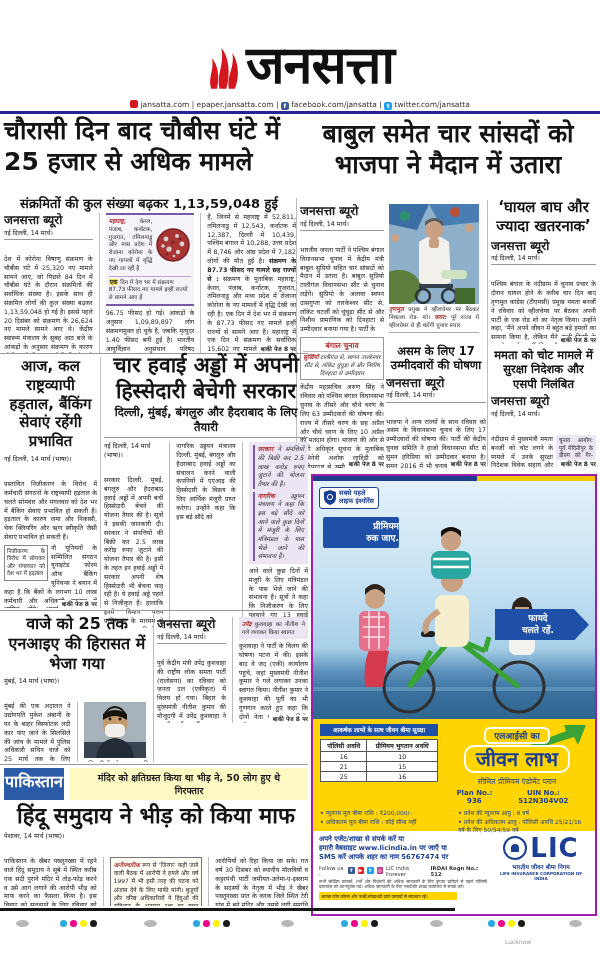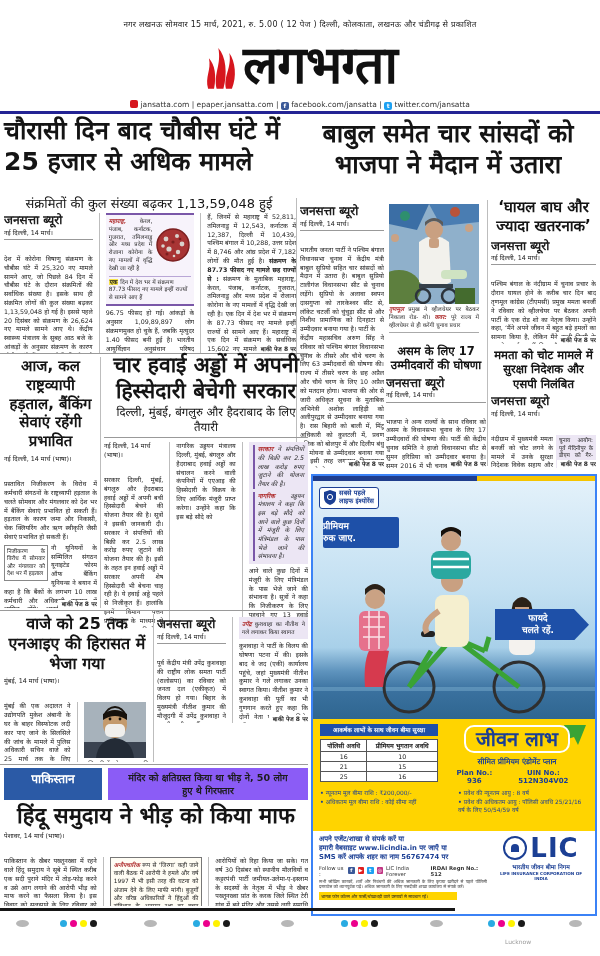--- a/index.html
+++ b/index.html
@@ -14,21 +14,21 @@
   .ic{display:inline-block;width:8px;height:8px;vertical-align:-1px;border-radius:2px;color:#fff;font-size:6px;line-height:8px;text-align:center;font-weight:bold;}
   .ic-js{background:#d6161e;}
   .ic-fb{background:#3b5998;}
   .ic-tw{background:#1da1f2;}
   #navy-rule{top:111px;left:0;width:600px;height:3px;background:#232394;}
   
   .hl-xl{font-size:25px;font-weight:800;line-height:1.22;color:#141414;}
   .hl-l{font-size:21px;font-weight:800;line-height:1.22;color:#141414;text-align:center;}
   .hl-m{font-size:15px;font-weight:800;line-height:1.25;color:#141414;text-align:center;}
   .hl-s{font-size:11.5px;font-weight:800;line-height:1.25;color:#141414;text-align:center;}
-  .subhead{font-weight:400;color:#141414;text-align:center;}
+  .subhead{font-weight:700;color:#141414;text-align:center;}
   
   .byline{font-size:12px;font-weight:800;line-height:1.3;}
   .dateline{font-size:6.4px;color:#222;line-height:1.3;border-bottom:1px solid #999;padding-bottom:2px;margin-bottom:15px;}
   .dateline.nb{border-bottom:none;}
   .body{font-size:6.3px;line-height:1.4;text-align:justify;color:#222;}
   .cols{display:flex;}
   .col{flex:1;overflow:hidden;position:relative;}
   .col + .col{border-left:1px solid #bdbdbd;margin-left:6px;padding-left:6px;}
   .jump{position:absolute;right:0;bottom:0;background:#fff;font-weight:800;font-size:6px;padding-left:4px;}
   .lead-b{font-weight:800;}
@@ -45,53 +45,53 @@
   .bengal-box .bt{font-size:7.5px;font-weight:800;color:#b03030;text-align:center;border-bottom:1px solid #bbb;padding-bottom:1px;margin-bottom:2px;}
   .bengal-box .bb{font-size:5.8px;font-style:italic;line-height:1.35;text-align:center;}
   .quote-box{background:#ece6f4;padding:3px 4px;margin-bottom:3px;}
   .quote{border-left:2px solid #7a57a8;padding-left:3px;font-size:6.2px;font-style:italic;line-height:1.4;text-align:justify;margin-bottom:3px;}
   .mini-inset{background:#ece6f4;font-size:5.6px;line-height:1.35;padding:2px 3px;float:right;width:34px;margin:0 0 2px 3px;text-align:justify;}
   .mini-inset2{background:#ece6f4;font-size:5.8px;line-height:1.4;padding:3px;margin-bottom:3px;text-align:justify;}
   .float-inset{float:left;width:38px;border:1px solid #888;background:#fff;padding:2px;font-size:5.6px;line-height:1.35;margin:1px 3px 1px 0;text-align:justify;}
   .pak-inset{border:1px solid #777;background:#fffdf4;padding:3px;font-size:5.9px;line-height:1.38;text-align:justify;margin-bottom:3px;}
   
   .pak-head{display:flex;align-items:stretch;gap:6px;margin-bottom:3px;}
-  .pak-label{background:#2b5aa6;color:#fff;font-weight:800;font-size:12px;width:98px;text-align:center;padding:2px 0;}
-  .pak-strap{flex:1;background:#8b5cf6;font-weight:800;font-size:9.5px;text-align:center;padding:3px 18px;}
+  .pak-label{background:#2b5aa6;color:#fff;font-weight:800;font-size:16px;width:60px;text-align:center;padding:2px 0;}
+  .pak-strap{flex:1;background:#fef9c3;font-weight:800;font-size:9.5px;text-align:center;padding:3px 18px;}
   
   .photo{display:block;}
   .caption{font-size:5.8px;line-height:1.35;text-align:justify;border-bottom:1px solid #aaa;padding:2px 0 3px;}
   
-  #lic-ad{left:311px;top:474px;width:286px;height:442px;border:2px solid #3b82f6;box-sizing:border-box;background:#fff;}
+  #lic-ad{left:311px;top:474px;width:286px;height:442px;border:2px solid #a21caf;box-sizing:border-box;background:#fff;}
   .ad-topbar{display:flex;height:5px;}
   .ad-topbar .b1{width:58%;background:#1f3d8c;}
   .ad-topbar .b2{width:42%;background:#f5c400;}
   .ad-photo{position:relative;height:238px;overflow:hidden;
      background:linear-gradient(180deg,#e3f1fa 0%,#c3e0f2 45%,#a8d0e9 70%,#5e93bd 80%,#3a719f 88%,#2f6690 100%);}
   .ad-badge{position:absolute;top:6px;left:6px;background:#fff;border:1px solid #1b3f94;border-radius:3px;
      display:flex;align-items:center;gap:3px;padding:2px 4px;}
   .ad-badge .bt{font-size:6.5px;font-weight:800;color:#1b3f94;line-height:1.2;}
   .ad-stop{position:absolute;top:36px;left:10px;width:76px;background:#1e50a8;color:#fff;font-weight:800;
-     font-size:9px;text-align:left;padding:4px 0;line-height:1.3;border-radius:2px;}
+     font-size:9px;text-align:right;padding:4px 0;line-height:1.3;border-radius:2px;}
   .ad-go{position:absolute;top:128px;right:6px;width:78px;background:#1e50a8;color:#fff;font-weight:800;
      font-size:9px;text-align:center;padding:4px 12px 4px 4px;line-height:1.3;
      clip-path:polygon(0 0,84% 0,100% 50%,84% 100%,0 100%);}
   .ad-yellow{background:#ffd400;height:112px;padding:5px 7px;box-sizing:border-box;}
   .ay-row1{display:flex;gap:8px;}
   .ay-left{width:118px;}
   .ay-strip{background:#1e50a8;color:#fff;font-size:6px;font-weight:800;text-align:center;padding:2px 1px;margin-bottom:3px;}
   table.ay-table{width:100%;border-collapse:collapse;background:#fff;}
   .ay-table th,.ay-table td{border:1px solid #555;font-size:6.3px;text-align:center;padding:1px 2px;}
   .ay-table th{font-weight:800;}
   .ay-right{flex:1;text-align:center;position:relative;}
   .brand-top{display:inline-block;background:#ffd400;border:2px solid #fff;border-radius:6px;color:#1b3f94;
      font-weight:800;font-size:9px;padding:0 8px;position:relative;z-index:2;}
   .brand-main{display:inline-block;background:#ffd400;border:2px solid #fff;border-radius:10px;color:#1b3f94;
      font-weight:900;font-size:20px;padding:0 10px;line-height:1.2;margin-top:1px;position:relative;z-index:2;}
-  .brand-sub{color:#1b3f94;font-weight:700;font-size:7.5px;margin-top:3px;}
+  .brand-sub{color:#1b3f94;font-weight:400;font-size:7.5px;margin-top:3px;}
   .plan-row{display:flex;justify-content:space-between;font-size:7px;font-weight:800;color:#1b3f94;margin-top:3px;padding:0 2px;}
   .ay-row2{display:flex;gap:8px;margin-top:4px;}
   .bul{flex:1;font-size:5.9px;color:#1b3f94;line-height:1.45;}
   .bul div::before{content:"• ";font-weight:800;}
   .ad-contact{background:#fff;height:67px;display:flex;padding:4px 6px;box-sizing:border-box;gap:6px;}
   .ac-left{flex:1;min-width:0;}
   .contact-l{font-size:6.8px;font-weight:800;color:#1b3f94;line-height:1.35;}
   .follow-row{display:flex;align-items:center;gap:3px;font-size:5.3px;color:#333;margin-top:2px;}
   .sq{display:inline-block;width:7px;height:7px;border-radius:1px;color:#fff;font-size:5px;line-height:7px;text-align:center;font-weight:bold;}
   .disc{font-size:4.3px;color:#444;line-height:1.3;margin-top:2px;text-align:justify;}
@@ -111,29 +111,28 @@
   .dotg{position:absolute;display:flex;gap:3px;}
   .dot{width:7px;height:7px;border-radius:50%;}
   #black-rule{left:0;top:908px;width:455px;height:3px;background:#161616;}
   #plant{left:505px;top:938px;font-size:6px;color:#999;}
 </style>
 </head>
 <body>
 
 <div class="page">
 
-  <div class="abs" id="mast-info">नगर  लखनऊ    सोमवार 15 मार्च, 2021,  रु. 5.00  ( 12 पेज )  दिल्ली, कोलकाता, लखनऊ और चंडीगढ़ से प्रकाशित</div>
 
   <div class="abs" id="logo-row">
     <svg width="34" height="56" viewBox="0 0 40 60">
       <path d="M6 58 C2 44 10 36 7 22 C14 30 16 42 13 58 Z" fill="#d6161e"></path>
       <path d="M16 58 C12 40 22 30 18 10 C27 20 29 40 24 58 Z" fill="#d6161e"></path>
       <path d="M27 58 C24 42 34 34 31 16 C38 26 40 44 34 58 Z" fill="#d6161e"></path>
     </svg>
-    <span class="logo-text">लगभग्ता</span>
+    <span class="logo-text">जनसत्ता</span>
   </div>
 
   <div class="abs" id="links-row">
     <span class="ic ic-js"></span>
     <span>jansatta.com | epaper.jansatta.com |</span>
     <span class="ic ic-fb">f</span>
     <span>facebook.com/jansatta |</span>
     <span class="ic ic-tw">t</span>
     <span>twitter.com/jansatta</span>
   </div>
@@ -183,20 +182,24 @@
   </div>
 
   <div class="abs hl-xl" style="left:300px;top:119px;width:296px;text-align:center;">बाबुल समेत चार सांसदों को भाजपा ने मैदान में उतारा</div>
 
   <div class="abs vr" style="left:296px;top:198px;height:268px;"></div>
 
   <div class="abs" style="left:300px;top:204px;width:84px;height:264px;overflow:hidden;position:absolute;">
     <div class="byline">जनसत्ता ब्यूरो</div>
     <div class="dateline">नई दिल्ली, 14 मार्च।</div>
     <div class="body">भारतीय जनता पार्टी ने पश्चिम बंगाल विधानसभा चुनाव में केंद्रीय मंत्री बाबुल सुप्रियो सहित चार सांसदों को मैदान में उतारा है। बाबुल सुप्रियो टालीगंज विधानसभा सीट से चुनाव लड़ेंगे। सुप्रियो के अलावा स्वपन दासगुप्ता को तारकेश्वर सीट से, लॉकेट चटर्जी को चुंचुड़ा सीट से और निशीथ प्रामाणिक को दिनहाटा से उम्मीदवार बनाया गया है। पार्टी के</div>
+    <div class="bengal-box">
+      <div class="bt">बंगाल चुनाव</div>
+      <div class="bb"><span class="lead-i">सुर्खियों</span><span> टालीगंज से, स्वपन तारकेश्वर सीट से, लॉकेट चुंचुड़ा से और निशीथ दिनहाटा से उम्मीदवार</span></div>
+    </div>
     <div class="body">केंद्रीय महासचिव अरुण सिंह ने रविवार को पश्चिम बंगाल विधानसभा चुनाव के तीसरे और चौथे चरण के लिए 63 उम्मीदवारों की घोषणा की। राज्य में तीसरे चरण के छह अप्रैल और चौथे चरण के लिए 10 अप्रैल को मतदान होगा। भाजपा की ओर से जारी अधिकृत सूचना के मुताबिक अभिनेत्री अशोक लाहिड़ी को अलीपुरद्वार से उम्मीदवार बनाया गया है। रास बिहारी को बाली में, मिंटू अधिकारी को कुलटली में, प्रवण मलिक को बोलपुर में और दिलीप बंधु को मोयना से उम्मीदवार बनाया गया है। इसी तरह जगन्नाथ विधानसभा सीट से रेखा सरकार को, कैनिंग पश्चिम से अर्चना टिब को और भावीपुर पश्चिम से वेदव्यास चटोपाध्याय को भाजपा ने अपना उम्मीदवार बनाया है। इसके अलावा महाराज पूर्व से चपल नस्कर, महाराज पश्चिम से माया राय (चक्रवर्ती), डायमंड हार्बर से दीपक हालदार (विधायक), मगराहिया से चंदन</div>
     <span class="jump">बाकी पेज 8 पर</span>
   </div>
 
   <div class="abs" style="left:389px;top:204px;width:90px;">
     <svg class="photo" width="90" height="100" viewBox="0 0 90 100">
       <rect width="90" height="100" fill="#8fb0cb"></rect>
       <polygon points="0,0 40,0 28,26 0,20" fill="#3b6ea5"></polygon>
       <polygon points="40,0 90,0 90,18 52,22" fill="#4a7db2"></polygon>
       <ellipse cx="10" cy="84" rx="22" ry="18" fill="#5d7f3e"></ellipse>
@@ -428,20 +431,21 @@
                   <td>25</td>
                   <td>16</td>
                 </tr>
           </tbody>
             </table>
         </div>
         <div class="ay-right">
           <svg width="56" height="26" viewBox="0 0 56 26" style="position:absolute;top:-3px;right:2px;z-index:1;">
             <polygon points="0,24 36,10 34,4 56,4 48,24 44,16 6,28" fill="#3aa335"></polygon>
           </svg>
+          <div><span class="brand-top">एलआईसी का</span></div>
           <div><span class="brand-main">जीवन लाभ</span></div>
           <div class="brand-sub">सीमित प्रीमियम एंडोमेंट प्लान</div>
           <div class="plan-row">
             <span>Plan No.: 936</span>
             <span>UIN No.: 512N304V02</span>
           </div>
         </div>
       </div>
       <div class="ay-row2">
         <div class="bul">

